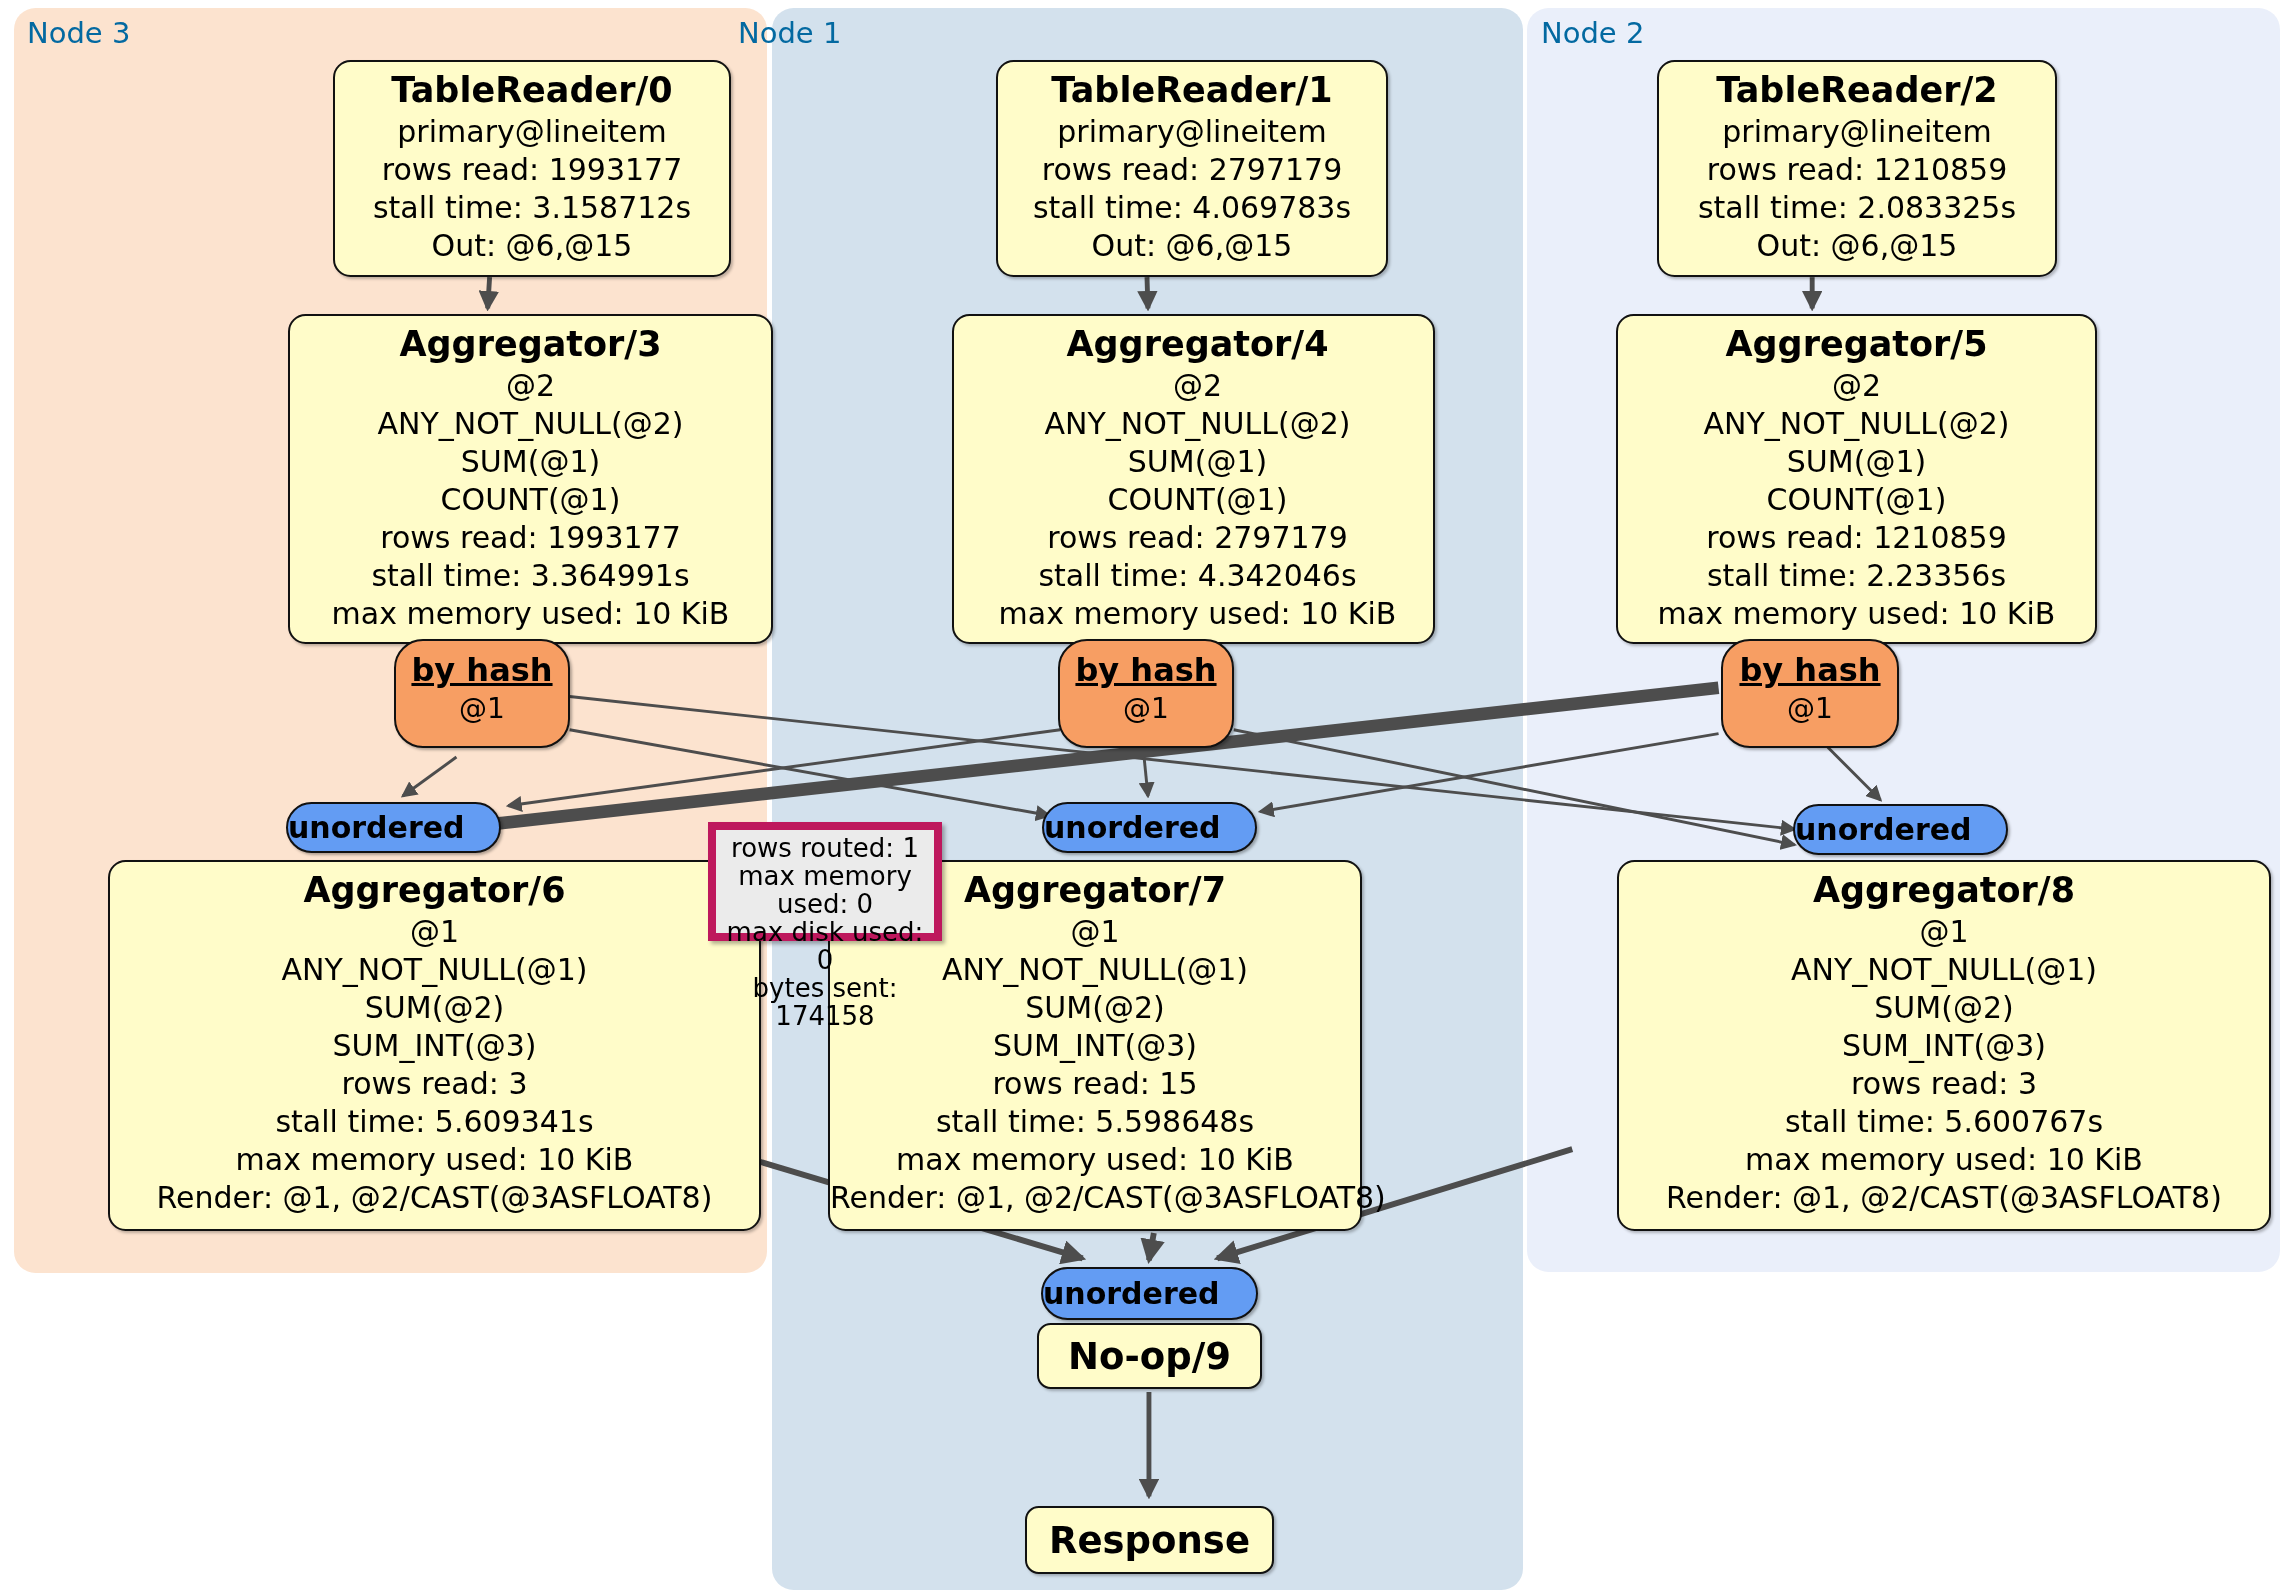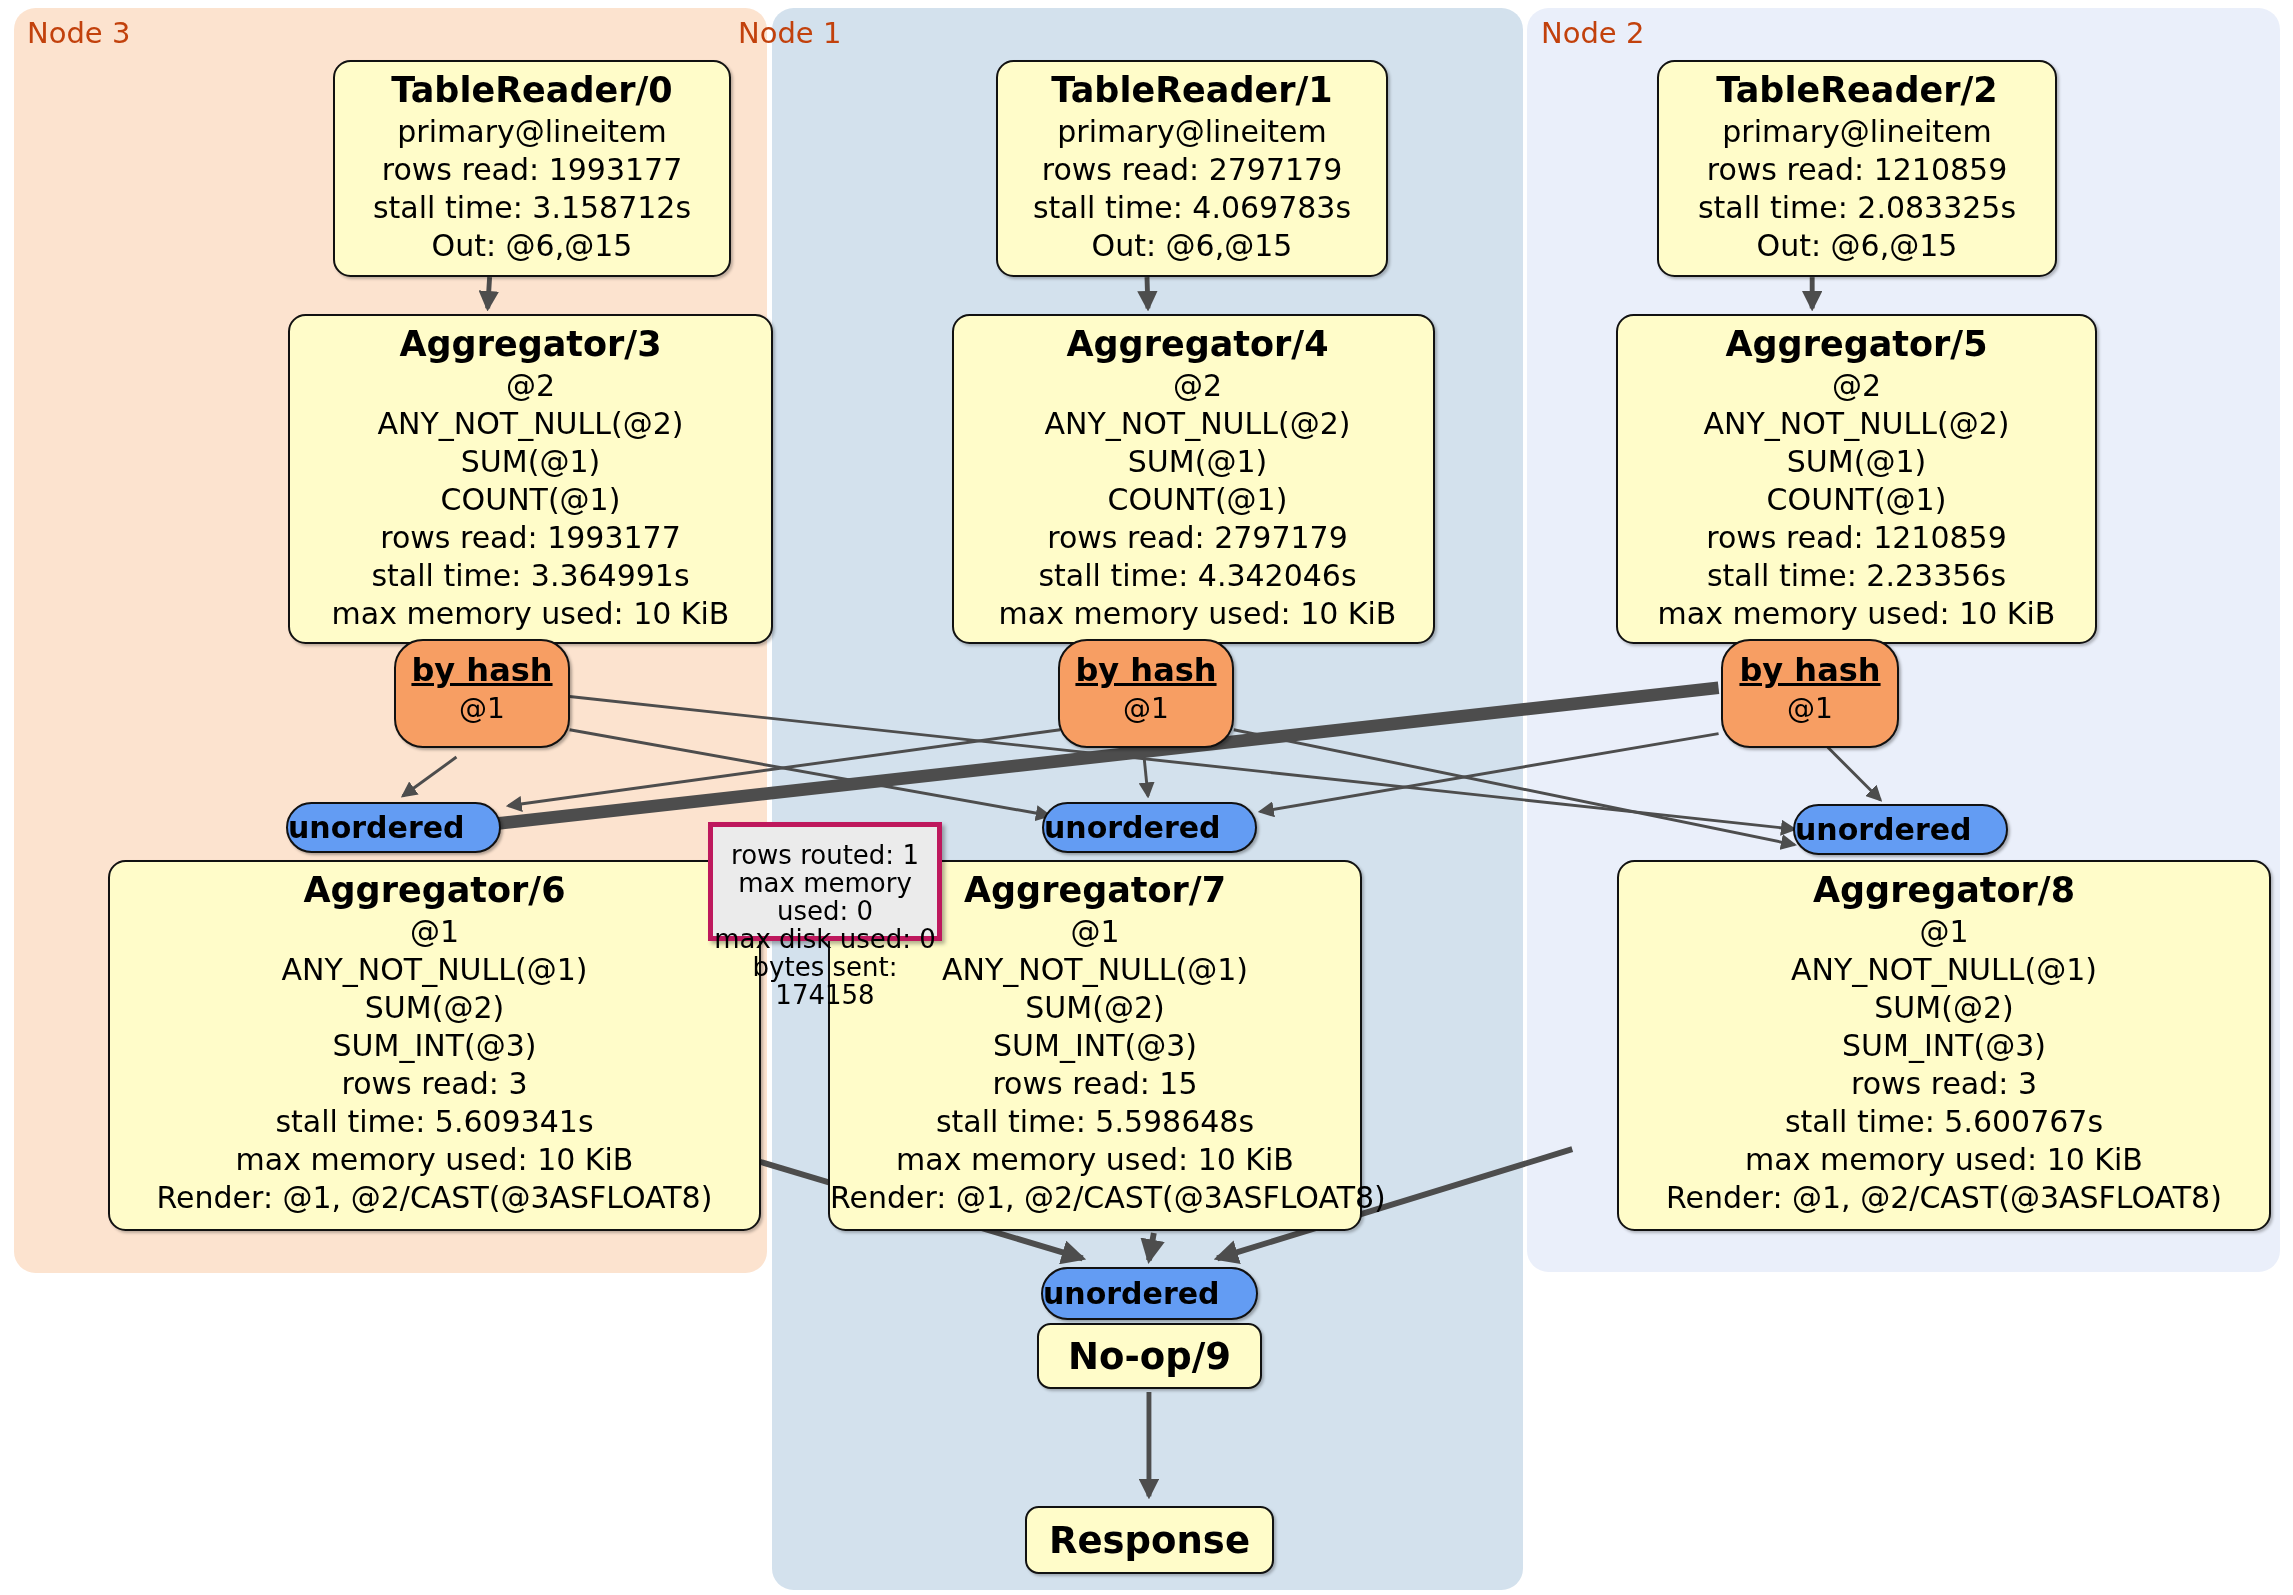--- a/index.html
+++ b/index.html
@@ -1,37 +1,37 @@
 <!DOCTYPE html>
 <html><head>
 <meta charset="utf-8">
 <style>
   html,body{margin:0;padding:0;background:#ffffff;}
   body{width:2294px;height:1596px;position:relative;overflow:hidden;
        font-family:"DejaVu Sans","Liberation Sans",sans-serif;color:#000;}
   .stage{position:absolute;left:0;top:0;width:2294px;height:1596px;}
   .region{position:absolute;border-radius:21.5px;}
-  .region-label{position:absolute;font-size:29px;color:#c2410c;}
+  .region-label{position:absolute;font-size:29px;color:#0369a1;}
   svg.edges{position:absolute;left:0;top:0;width:2294px;height:1596px;}
   .pbox{position:absolute;background:#fffcc9;border:2.9px solid #111;border-radius:17.6px;
         box-sizing:border-box;text-align:center;box-shadow:2px 2px 2.9px rgba(0,0,0,0.25);margin-left:44px;}
   .pbox .title{font-size:35px;font-weight:bold;line-height:45px;padding-top:5.9px;}
   .pbox .line{font-size:30px;line-height:38px;white-space:nowrap;}
   .router{position:absolute;background:#f79e63;border:2.9px solid #111;border-radius:29px;
           box-sizing:border-box;text-align:center;box-shadow:2px 2px 2.9px rgba(0,0,0,0.3);}
   .router .r1{font-size:32px;font-weight:bold;line-height:43px;padding-top:7.8px;text-decoration:underline;}
   .router .r2{font-size:28px;line-height:33px;}
   .sync{position:absolute;background:#639cf3;border:2.9px solid #111;border-radius:27px;
         box-sizing:border-box;text-align:center;font-size:30px;font-weight:bold;
         box-shadow:2px 2px 2.9px rgba(0,0,0,0.3);display:flex;align-items:center;justify-content:flex-start;}
   .miniyellow{position:absolute;background:#fffcc9;border:2.9px solid #111;border-radius:13.7px;
         box-sizing:border-box;text-align:right;font-size:37px;font-weight:bold;
         box-shadow:2px 2px 2.9px rgba(0,0,0,0.25);display:flex;align-items:center;justify-content:center;}
-  .tooltip{position:absolute;background:#ebebeb;border:5px solid #be185d;box-sizing:border-box;
-        text-align:center;font-size:26px;line-height:28px;padding-top:14px;
+  .tooltip{position:absolute;background:#ebebeb;border:8px solid #be185d;box-sizing:border-box;
+        text-align:center;font-size:26px;line-height:28px;padding-top:4px;
         box-shadow:2.9px 2.9px 3.9px rgba(0,0,0,0.3);}
 </style>
 </head>
 <body>
 
 <div class="stage">
 
   <div class="region" style="left:13.7px;top:7.8px;width:753px;height:1265px;background:#fce3cf;"></div>
   <div class="region" style="left:772px;top:7.8px;width:751px;height:1582px;background:#d3e1ed;"></div>
   <div class="region" style="left:1527px;top:7.8px;width:753px;height:1264px;background:#eaeffa;"></div>

